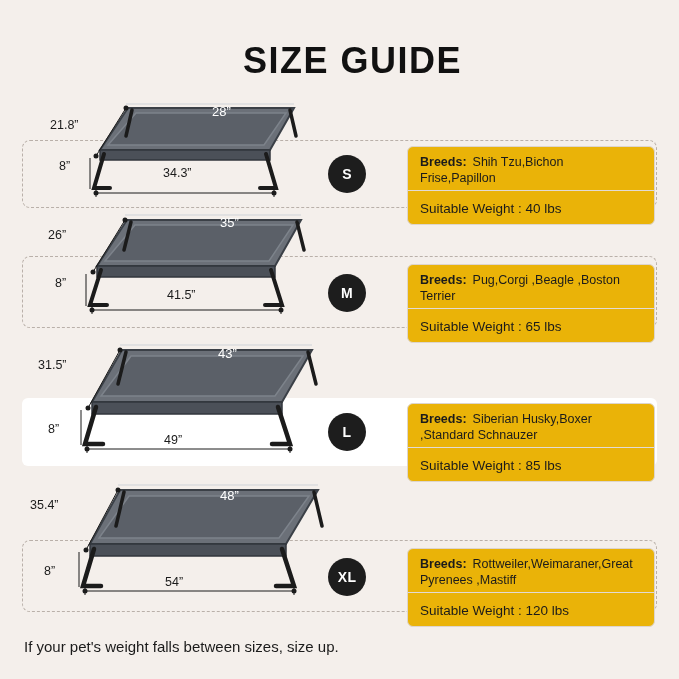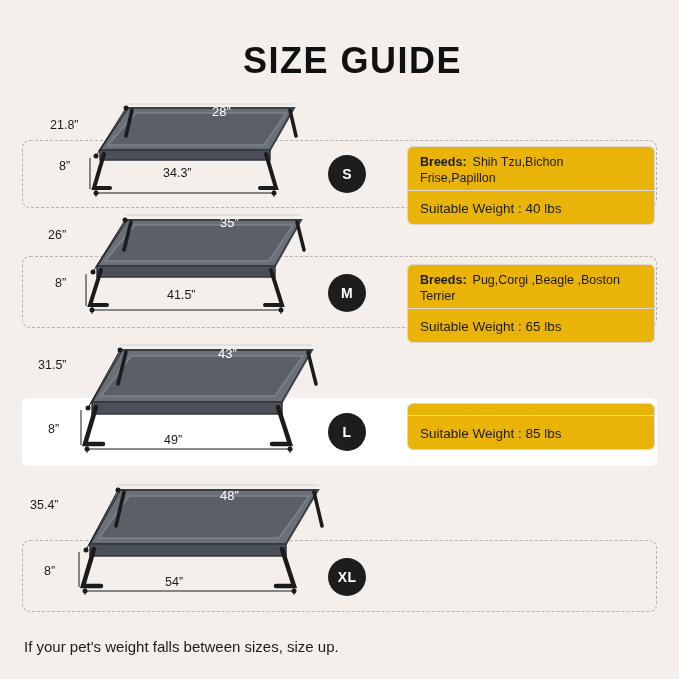--- a/index.html
+++ b/index.html
@@ -244,20 +244,23 @@
     </div>
 
     <div class="dim white" style="left:178px;top:-52px;">43”</div>
     <div class="dim" style="left:16px;top:-40px;">31.5”</div>
     <div class="dim" style="left:26px;top:24px;">8”</div>
     <div class="dim" style="left:142px;top:35px;">49”</div>
 
     <div class="badge" style="left:306px;top:15px;">L</div>
 
     <div class="info" style="left:385px;top:5px;width:248px;">
+      <div class="breeds">
+        <b>Breeds:</b><span class="val">Siberian Husky,Boxer ,Standard Schnauzer</span>
+      </div>
       <div class="rule"></div>
       <div class="weight">Suitable Weight : 85 lbs</div>
     </div>
   </div>
 
   <div class="row" style="top:540px;height:72px;">
     <div class="panel"></div>
 
     <div class="bed" style="left:48px;top:-62px;">
       <svg width="280" height="132" viewBox="0 0 280 132">
@@ -281,17 +284,24 @@
       </svg>
     </div>
 
     <div class="dim white" style="left:180px;top:-52px;">48”</div>
     <div class="dim" style="left:8px;top:-42px;">35.4”</div>
     <div class="dim" style="left:22px;top:24px;">8”</div>
     <div class="dim" style="left:143px;top:35px;">54”</div>
 
     <div class="badge" style="left:306px;top:18px;">XL</div>
 
+    <div class="info" style="left:385px;top:8px;width:248px;">
+      <div class="breeds">
+        <b>Breeds:</b><span class="val">Rottweiler,Weimaraner,Great Pyrenees ,Mastiff</span>
+      </div>
+      <div class="rule"></div>
+      <div class="weight">Suitable Weight : 120 lbs</div>
+    </div>
   </div>
 
   <div class="footnote">If your pet's weight falls between sizes, size up.</div>
 
 </div>
 
 </body></html>

